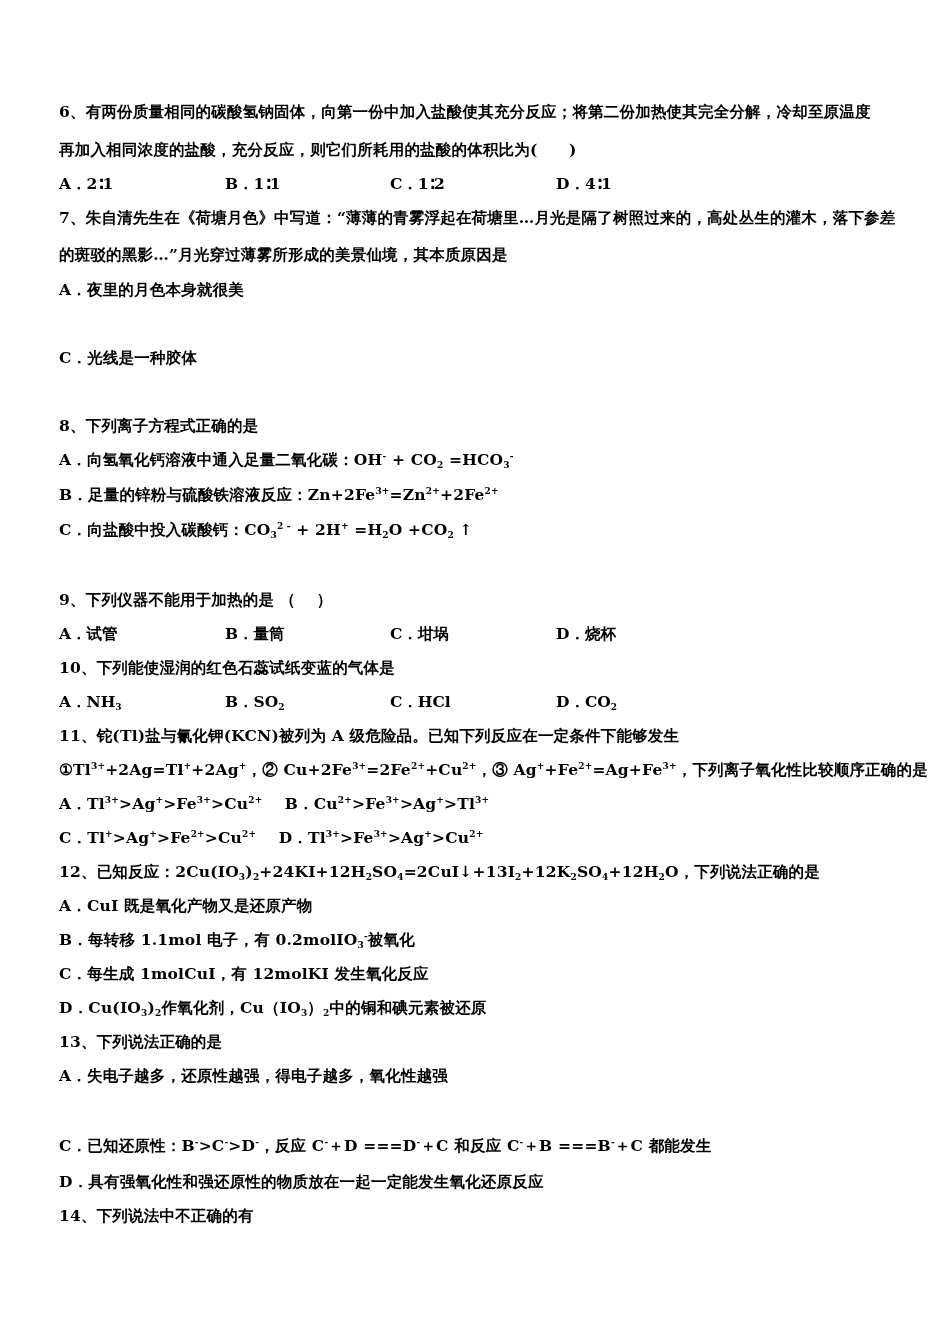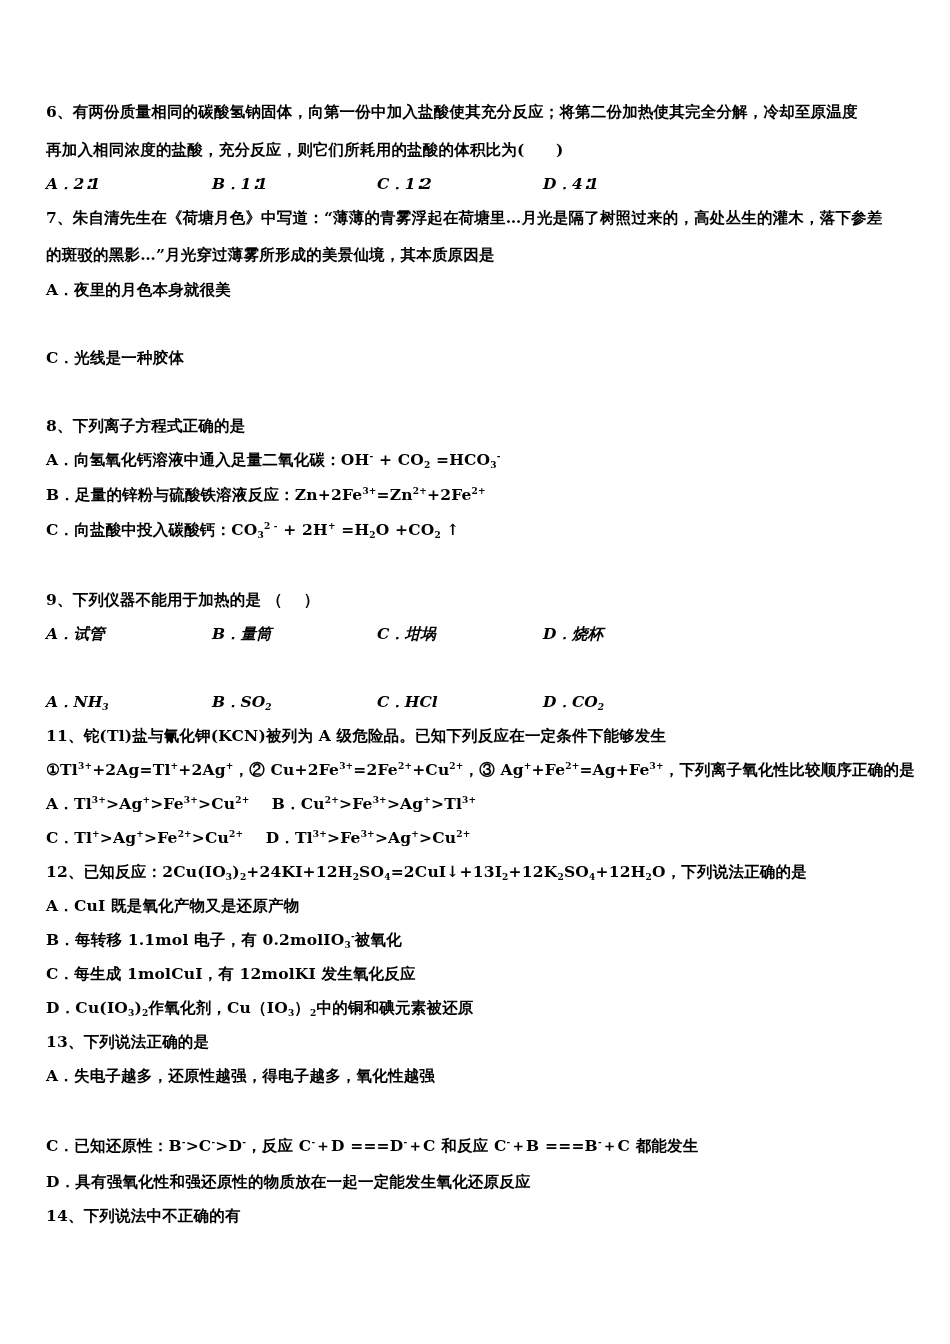--- a/index.html
+++ b/index.html
@@ -1,21 +1,21 @@
 <!DOCTYPE html>
 <html><head>
 <meta charset="utf-8">
 <style>
   html, body { margin: 0; padding: 0; background: #ffffff; }
   body { width: 950px; height: 1344px; position: relative; overflow: hidden;
          font-family: "DejaVu Serif", "Liberation Serif", serif; color: #000; }
-  .page { position: absolute; left: 0; top: 0; width: 779px; height: 1344px; }
+  .page { position: absolute; left: 13px; top: 0; width: 779px; height: 1344px; }
   .line { position: absolute; left: 46px; font-size: 15.5px; font-weight: bold;
           white-space: nowrap; line-height: 20px; letter-spacing: 0.2px; }
-  .opt { position: absolute; font-size: 15.5px; font-weight: bold; white-space: nowrap; line-height: 20px; font-style: italic; }
+  .opt { position: absolute; font-size: 15.5px; font-weight: bold; white-space: nowrap; line-height: 20px; }
   sup, sub { font-size: 9px; line-height: 0; }
   sup { vertical-align: 6px; }
   sub { vertical-align: -3px; }
 </style>
 </head>
 <body>
 
 <div class="page">
 
   <div class="line" style="top:102px">6、有两份质量相同的碳酸氢钠固体，向第一份中加入盐酸使其充分反应；将第二份加热使其完全分解，冷却至原温度</div>
@@ -40,20 +40,21 @@
   <div class="line" style="top:520px">
     <span>C．向盐酸中投入碳酸钙：</span><span>CO<sub>3</sub><sup>2 -</sup> + 2H<sup>+</sup> =H<sub>2</sub>O +CO<sub>2</sub> ↑</span>
   </div>
 
   <div class="line" style="top:590px">9、下列仪器不能用于加热的是 （　 ）</div>
   <div class="opt" style="left:46px;top:624px">A．试管</div>
   <div class="opt" style="left:212px;top:624px">B．量筒</div>
   <div class="opt" style="left:377px;top:624px">C．坩埚</div>
   <div class="opt" style="left:543px;top:624px">D．烧杯</div>
 
+  <div class="line" style="top:658px">10、下列能使湿润的红色石蕊试纸变蓝的气体是</div>
   <div class="opt" style="left:46px;top:692px"><span>A．NH</span><sub>3</sub></div>
   <div class="opt" style="left:212px;top:692px"><span>B．SO</span><sub>2</sub></div>
   <div class="opt" style="left:377px;top:692px">C．HCl</div>
   <div class="opt" style="left:543px;top:692px"><span>D．CO</span><sub>2</sub></div>
 
   <div class="line" style="top:726px">11、铊(Tl)盐与氰化钾(KCN)被列为 A 级危险品。已知下列反应在一定条件下能够发生</div>
   <div class="line" style="top:760px">
     <span>①Tl<sup>3+</sup>+2Ag=Tl<sup>+</sup>+2Ag<sup>+</sup>，② Cu+2Fe<sup>3+</sup>=2Fe<sup>2+</sup>+Cu<sup>2+</sup>，③ Ag<sup>+</sup>+Fe<sup>2+</sup>=Ag+Fe<sup>3+</sup></span><span>，下列离子氧化性比较顺序正确的是</span>
   </div>
   <div class="line" style="top:794px">A．Tl<sup>3+</sup>&gt;Ag<sup>+</sup>&gt;Fe<sup>3+</sup>&gt;Cu<sup>2+</sup>&nbsp;&nbsp;&nbsp; B．Cu<sup>2+</sup>&gt;Fe<sup>3+</sup>&gt;Ag<sup>+</sup>&gt;Tl<sup>3+</sup></div>

